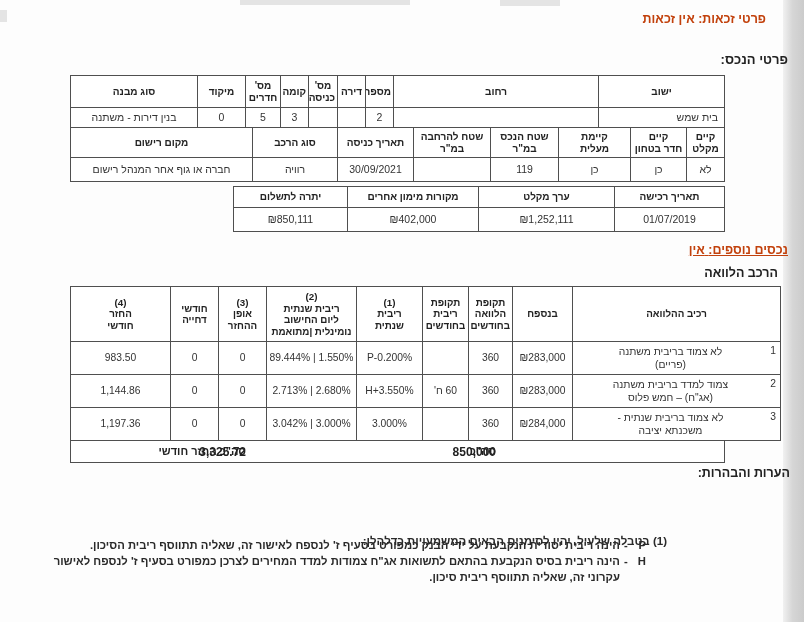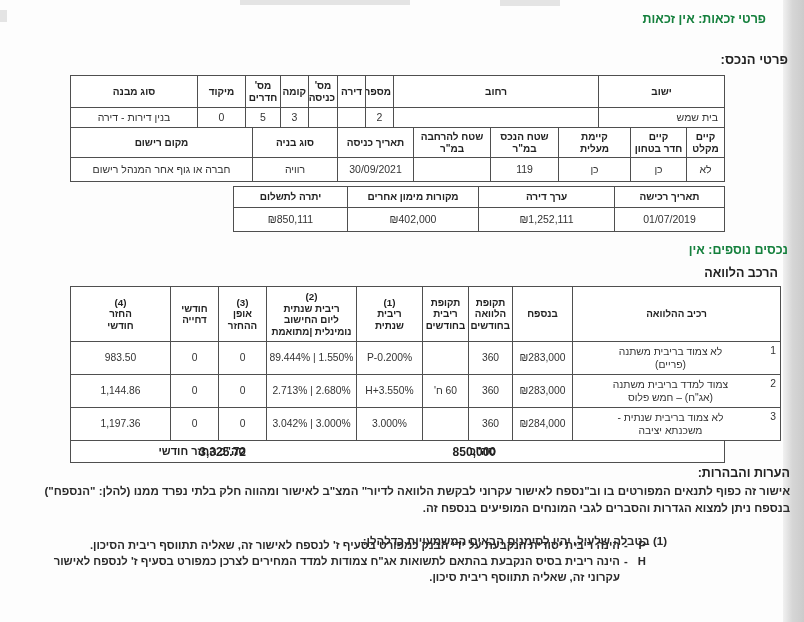--- a/index.html
+++ b/index.html
@@ -4,21 +4,21 @@
 <style>
   html,body{margin:0;padding:0;}
   body{width:804px;height:622px;overflow:hidden;background:#fff;
        font-family:"Liberation Sans",sans-serif;color:#2e2e2e;}
   .page{position:relative;width:804px;height:622px;background:#fdfdfd;direction:rtl;}
   
   .edge-right{position:absolute;top:0;right:0;width:21px;height:622px;
       background:linear-gradient(to right,#f1f1f1 0%,#d6d6d6 45%,#cbcbcb 100%);}
   .smudge{position:absolute;background:#e4e4e4;}
   
-  .sec-line{position:absolute;font-weight:bold;font-size:12.5px;color:#15803d;white-space:nowrap;}
+  .sec-line{position:absolute;font-weight:bold;font-size:12.5px;color:#c2410c;white-space:nowrap;}
   .sec-title{position:absolute;font-weight:bold;font-size:13px;color:#222;white-space:nowrap;text-align:right;}
   
   table{border-collapse:collapse;table-layout:fixed;position:absolute;background:#fff;}
   th,td{border:1px solid #4f4f4f;overflow:hidden;vertical-align:middle;padding:1px 2px;}
   th{font-weight:bold;font-size:10px;line-height:11.5px;text-align:center;white-space:pre-line;color:#222;}
   td{font-size:10.5px;line-height:12.5px;text-align:center;color:#333;}
   td.al-r{text-align:right;padding-right:6px;}
   .loan-table th{font-size:9.8px;}
   .loan-table td{font-size:10.3px;}
   td.comp{position:relative;padding:2px 15px 2px 3px;}
@@ -84,21 +84,21 @@
     </tr>
     <tr style="height:20px">
       <td class="al-r">בית שמש</td>
       <td></td>
       <td>2</td>
       <td></td>
       <td></td>
       <td>3</td>
       <td>5</td>
       <td>0</td>
-      <td>בנין דירות - דירה</td>
+      <td>בנין דירות - משתנה</td>
     </tr>
   </tbody>
     </table>
 
   <table class="ptable" dir="rtl" style="left:70px;top:127px;width:654px;">
     <colgroup>
       <col style="width:38px">
         <col style="width:56px">
         <col style="width:72px">
         <col style="width:68px">
@@ -113,21 +113,21 @@
 מקלט</th>
       <th>קיים
 חדר בטחון</th>
       <th>קיימת
 מעלית</th>
       <th>שטח הנכס
 במ"ר</th>
       <th>שטח להרחבה
 במ"ר</th>
       <th>תאריך כניסה</th>
-      <th>סוג בניה</th>
+      <th>סוג הרכב</th>
       <th>מקום רישום</th>
     </tr>
     <tr style="height:24px">
       <td>לא</td>
       <td>כן</td>
       <td>כן</td>
       <td>119</td>
       <td></td>
       <td><span dir="ltr">30/09/2021</span></td>
       <td>רוויה</td>
@@ -139,34 +139,34 @@
   <table class="ptable" dir="rtl" style="left:233px;top:186px;width:491px;">
     <colgroup>
       <col style="width:110px">
         <col style="width:136px">
         <col style="width:131px">
         <col style="width:114px">
     </colgroup>
     <tbody>
         <tr style="height:21px">
       <th>תאריך רכישה</th>
-      <th>ערך דירה</th>
+      <th>ערך מקלט</th>
       <th>מקורות מימון אחרים</th>
       <th>יתרה לתשלום</th>
     </tr>
     <tr style="height:24px">
       <td><span dir="ltr">01/07/2019</span></td>
       <td><span dir="ltr">₪1,252,111</span></td>
       <td><span dir="ltr">₪402,000</span></td>
       <td><span dir="ltr">₪850,111</span></td>
     </tr>
   </tbody>
     </table>
 
-  <div class="sec-line" style="top:243px;right:16px;">
+  <div class="sec-line" style="top:243px;right:16px;text-decoration:underline;">
     <span>נכסים נוספים:</span>
     <span>אין</span>
   </div>
 
   <div class="sec-title" style="top:266px;right:26px;font-size:12.5px;">הרכב הלוואה</div>
 
   <table class="loan-table" dir="rtl" style="left:70px;top:286px;width:710px;">
     <colgroup>
       <col style="width:208px">
         <col style="width:60px">
@@ -257,21 +257,20 @@
       <span class="t-label">סה"כ</span>
       <span class="t-value" dir="ltr">850,000</span>
     </span>
     <span style="right:478px;">
       <span class="t-label">סה"כ החזר חודשי</span>
       <span class="t-value" dir="ltr">3,325.72</span>
     </span>
   </div>
 
   <div class="notes-title" style="top:466px;right:14px;">הערות והבהרות:</div>
-  <div class="notes-para" style="top:483px;right:14px;width:752px;">אישור זה כפוף לתנאים המפורטים בו וב"נספח לאישור עקרוני לבקשת הלוואה לדיור" המצ"ב לאישור ומהווה חלק בלתי נפרד ממנו (להלן: "הנספח") בנספח ניתן למצוא הגדרות והסברים לגבי המונחים המופיעים בנספח זה.</div>
   <div class="notes-item" style="top:519px;right:137px;">(1) בטבלה שלעיל, יהיו לסימנים הבאים המשמעויות כדלהלן:</div>
 
   <div class="bullet" style="top:538px;right:158px;width:606px;">
     <span class="b-marker">P</span>
     <span class="b-sep">-</span>
     <span class="b-text">הינה ריבית יסודית הנקבעת על ידי הבנק כמפורט בסעיף ז' לנספח לאישור זה, שאליה תתווסף ריבית הסיכון.</span>
   </div>
   <div class="bullet" style="top:554px;right:158px;width:606px;">
     <span class="b-marker">H</span>
     <span class="b-sep">-</span>

